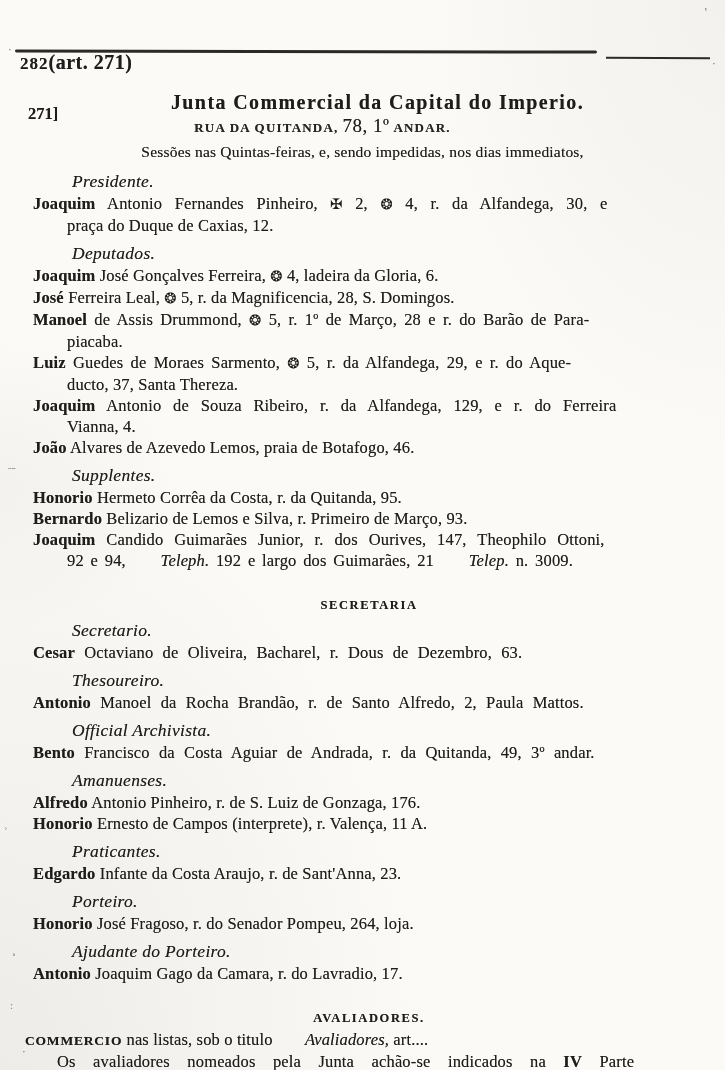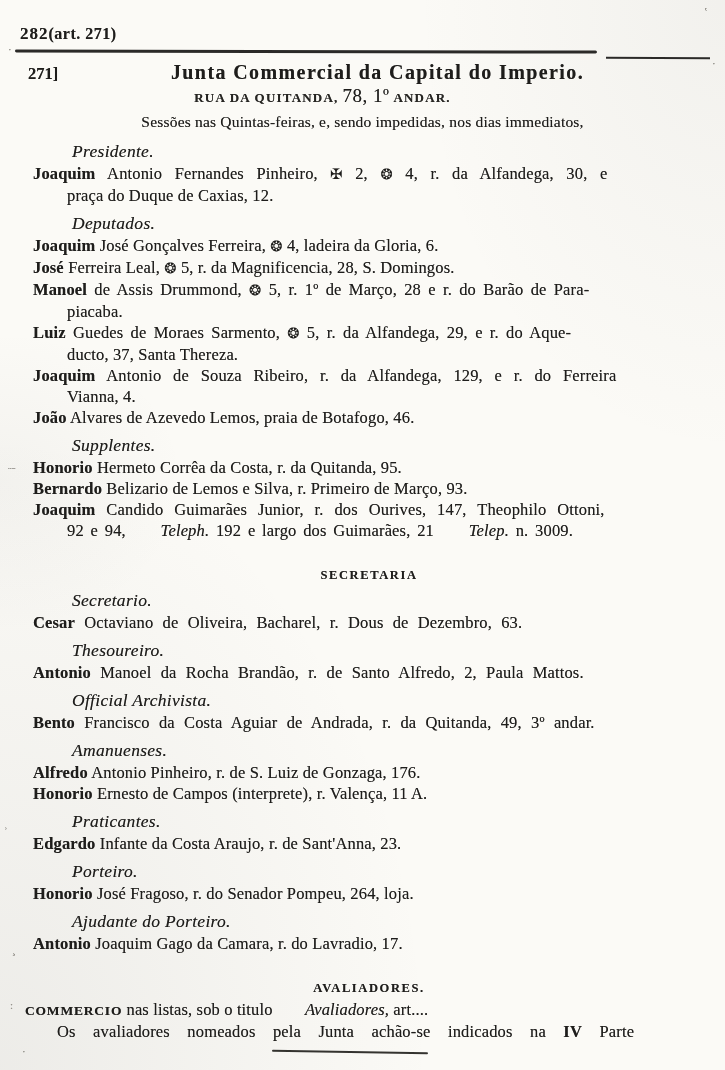--- a/index.html
+++ b/index.html
@@ -14,27 +14,27 @@
     font-family:"Liberation Serif","DejaVu Serif",serif;
     color:#1e1d1b;
   }
   .page{position:relative;width:725px;height:1070px;}
   .ink{text-shadow:0 0 0.5px rgba(30,30,30,0.55);}
 
   
   .running-header{display:flex;align-items:baseline;padding:24px 16px 0 20px;}
   .page-number{font-weight:bold;font-size:17px;letter-spacing:1px;}
   .header-center{flex:1;text-align:center;font-weight:bold;font-size:16.5px;letter-spacing:0.8px;}
-  .art-ref{font-weight:bold;font-size:16px;letter-spacing:0.5px;}
+  .art-ref{font-weight:bold;font-size:20px;letter-spacing:0.5px;margin-top:27px;}
   .rule-main{position:absolute;left:15px;top:50px;width:582px;height:3px;background:#2b2a28;transform:rotate(0.12deg);border-radius:2px;}
   .rule-art{position:absolute;left:606px;top:57px;width:104px;height:2px;background:#2b2a28;transform:rotate(0.4deg);}
 
   
   .masthead{position:relative;margin-top:17px;}
-  .article-number{position:absolute;left:28px;top:3px;font-weight:bold;font-size:16.5px;}
+  .article-number{position:absolute;left:28px;top:13px;font-weight:bold;font-size:16.5px;}
   .org-title{text-align:center;font-weight:bold;font-size:20px;letter-spacing:1.4px;padding-left:30px;}
   .address-line{text-align:center;margin-top:1px;padding-right:112px;white-space:nowrap;margin-left:32px;}
   .address-caps{font-size:13px;letter-spacing:1.2px;font-weight:bold;color:#262522;}
   .address-number{font-size:19px;letter-spacing:0.5px;}
   .session-note{text-align:center;font-size:15.5px;margin-top:6px;letter-spacing:0.2px;}
 
   
   .content{padding:3px 20px 0 33px;font-size:16.5px;}
   .sec-heading{font-style:italic;font-size:17.5px;padding-left:39px;line-height:23px;margin-top:6px;letter-spacing:0.3px;}
   .line{line-height:21px;letter-spacing:0.15px;}

